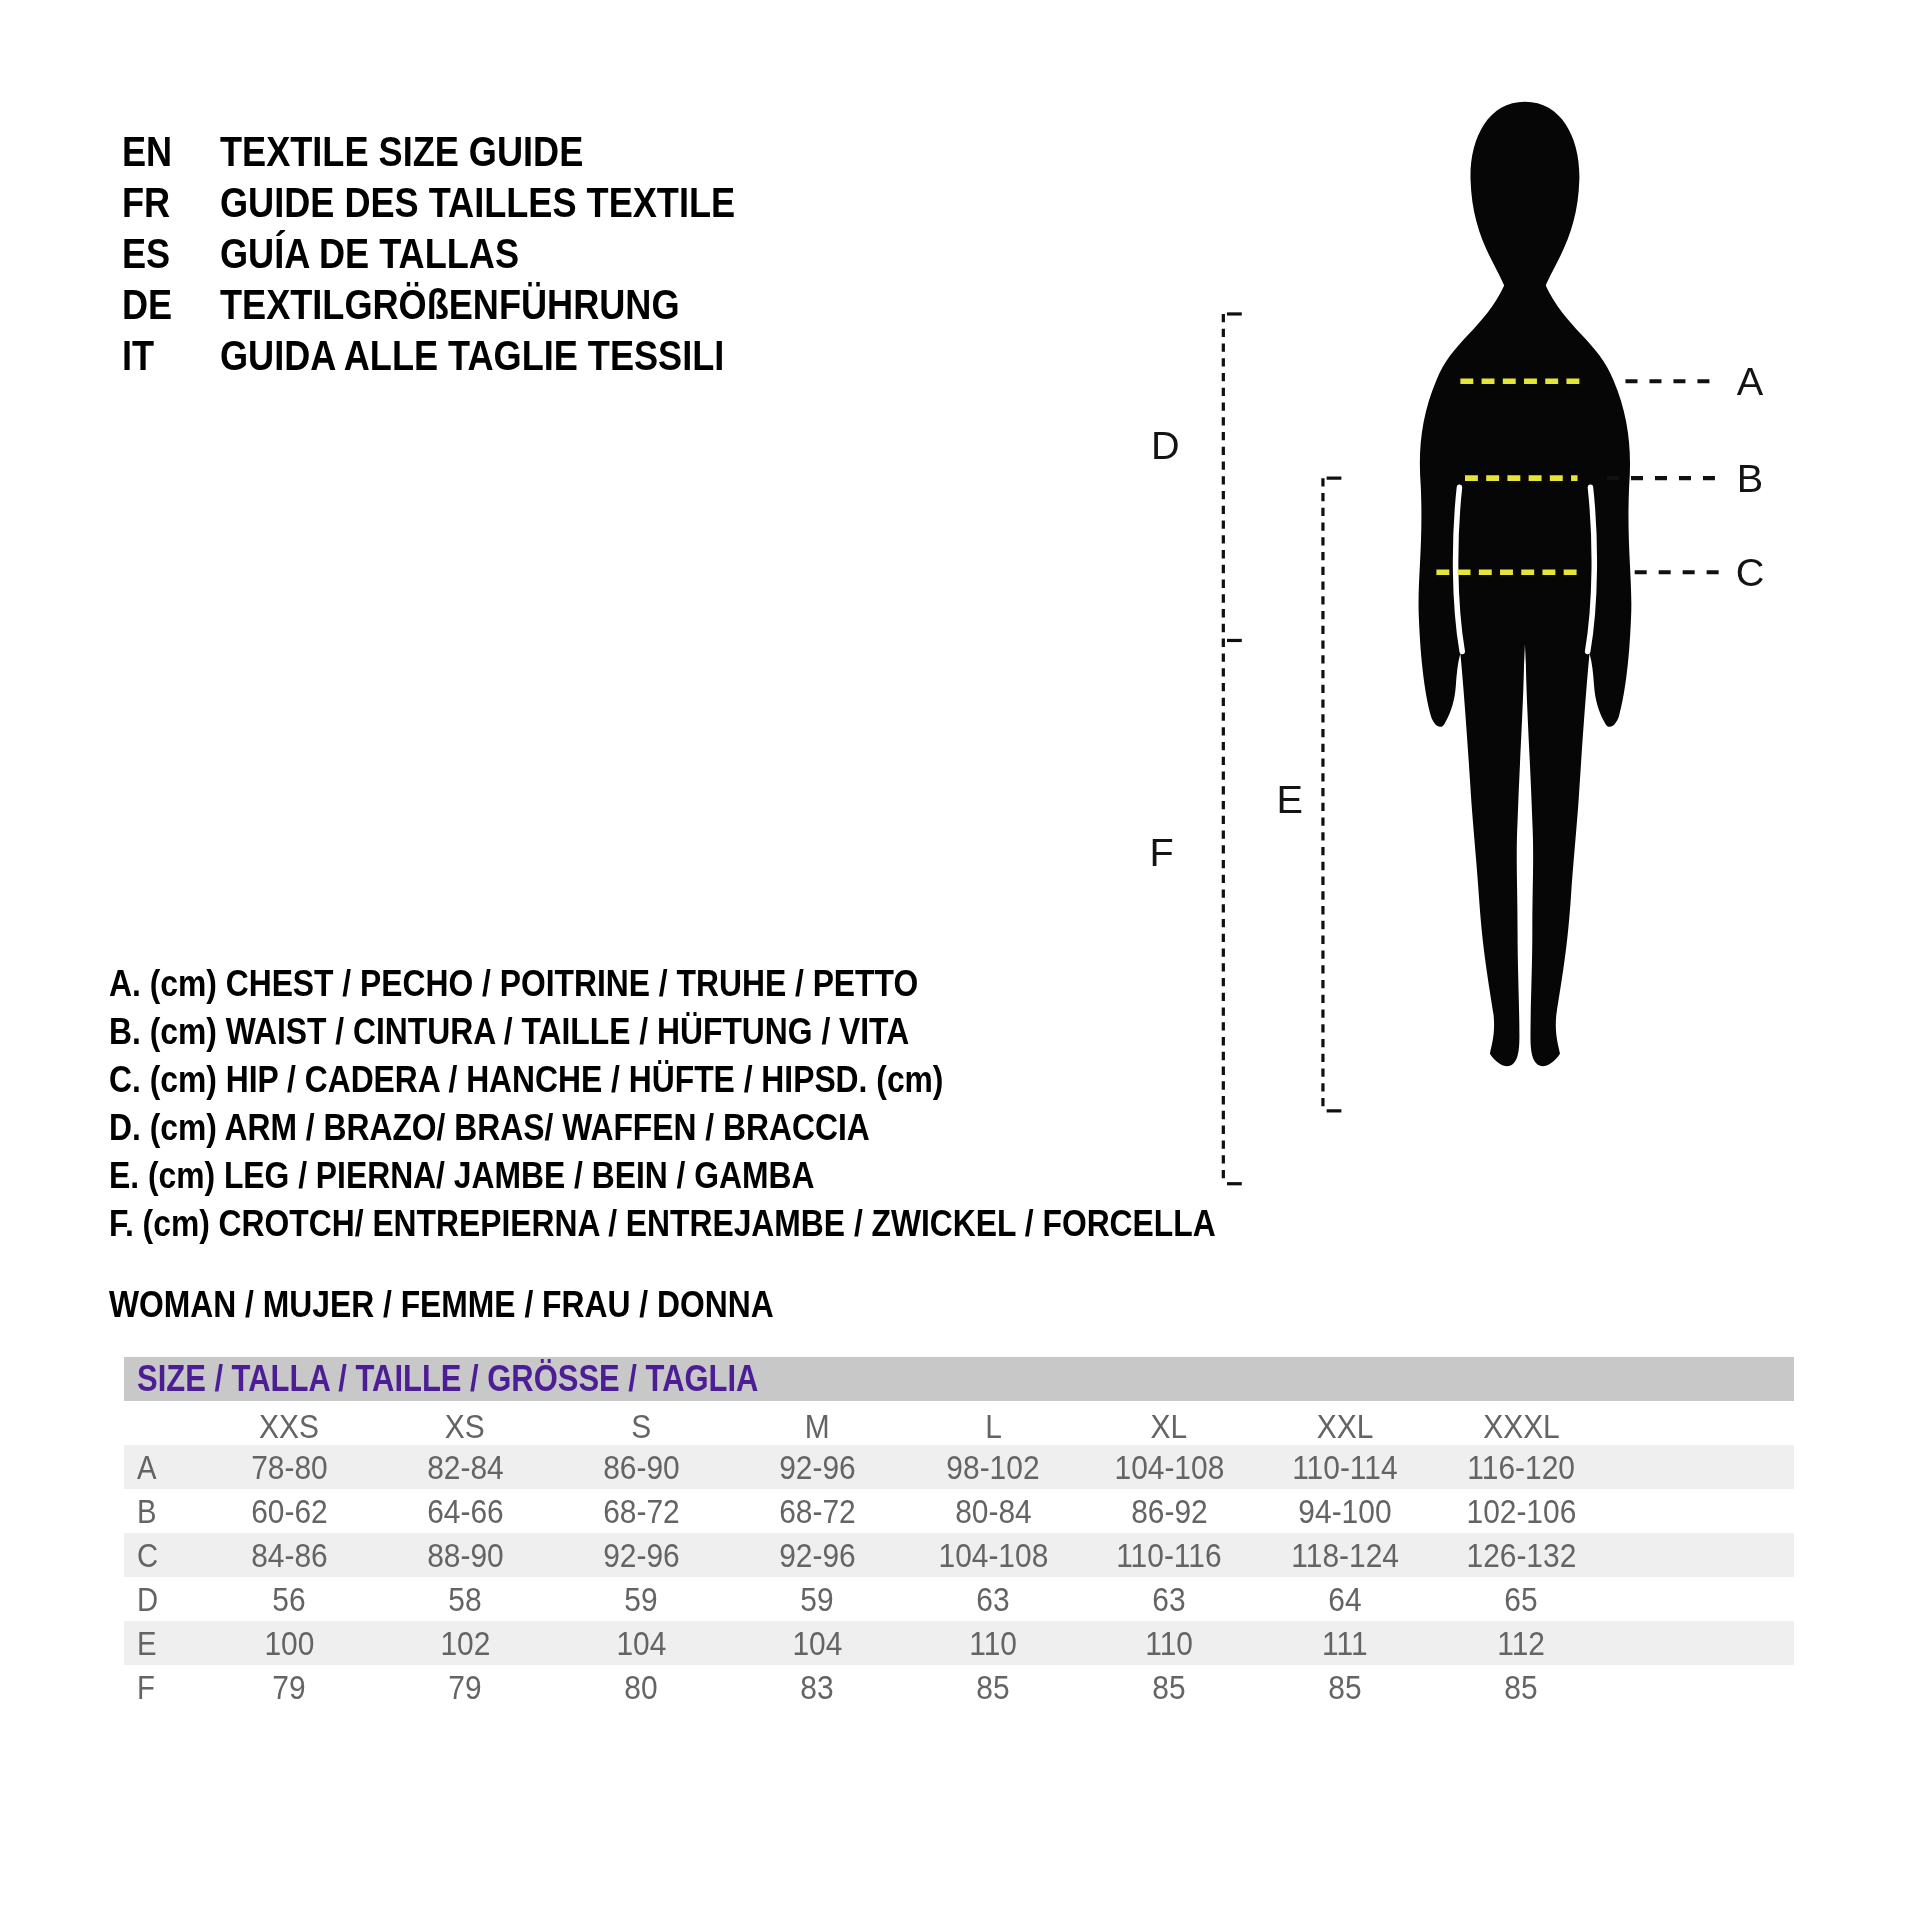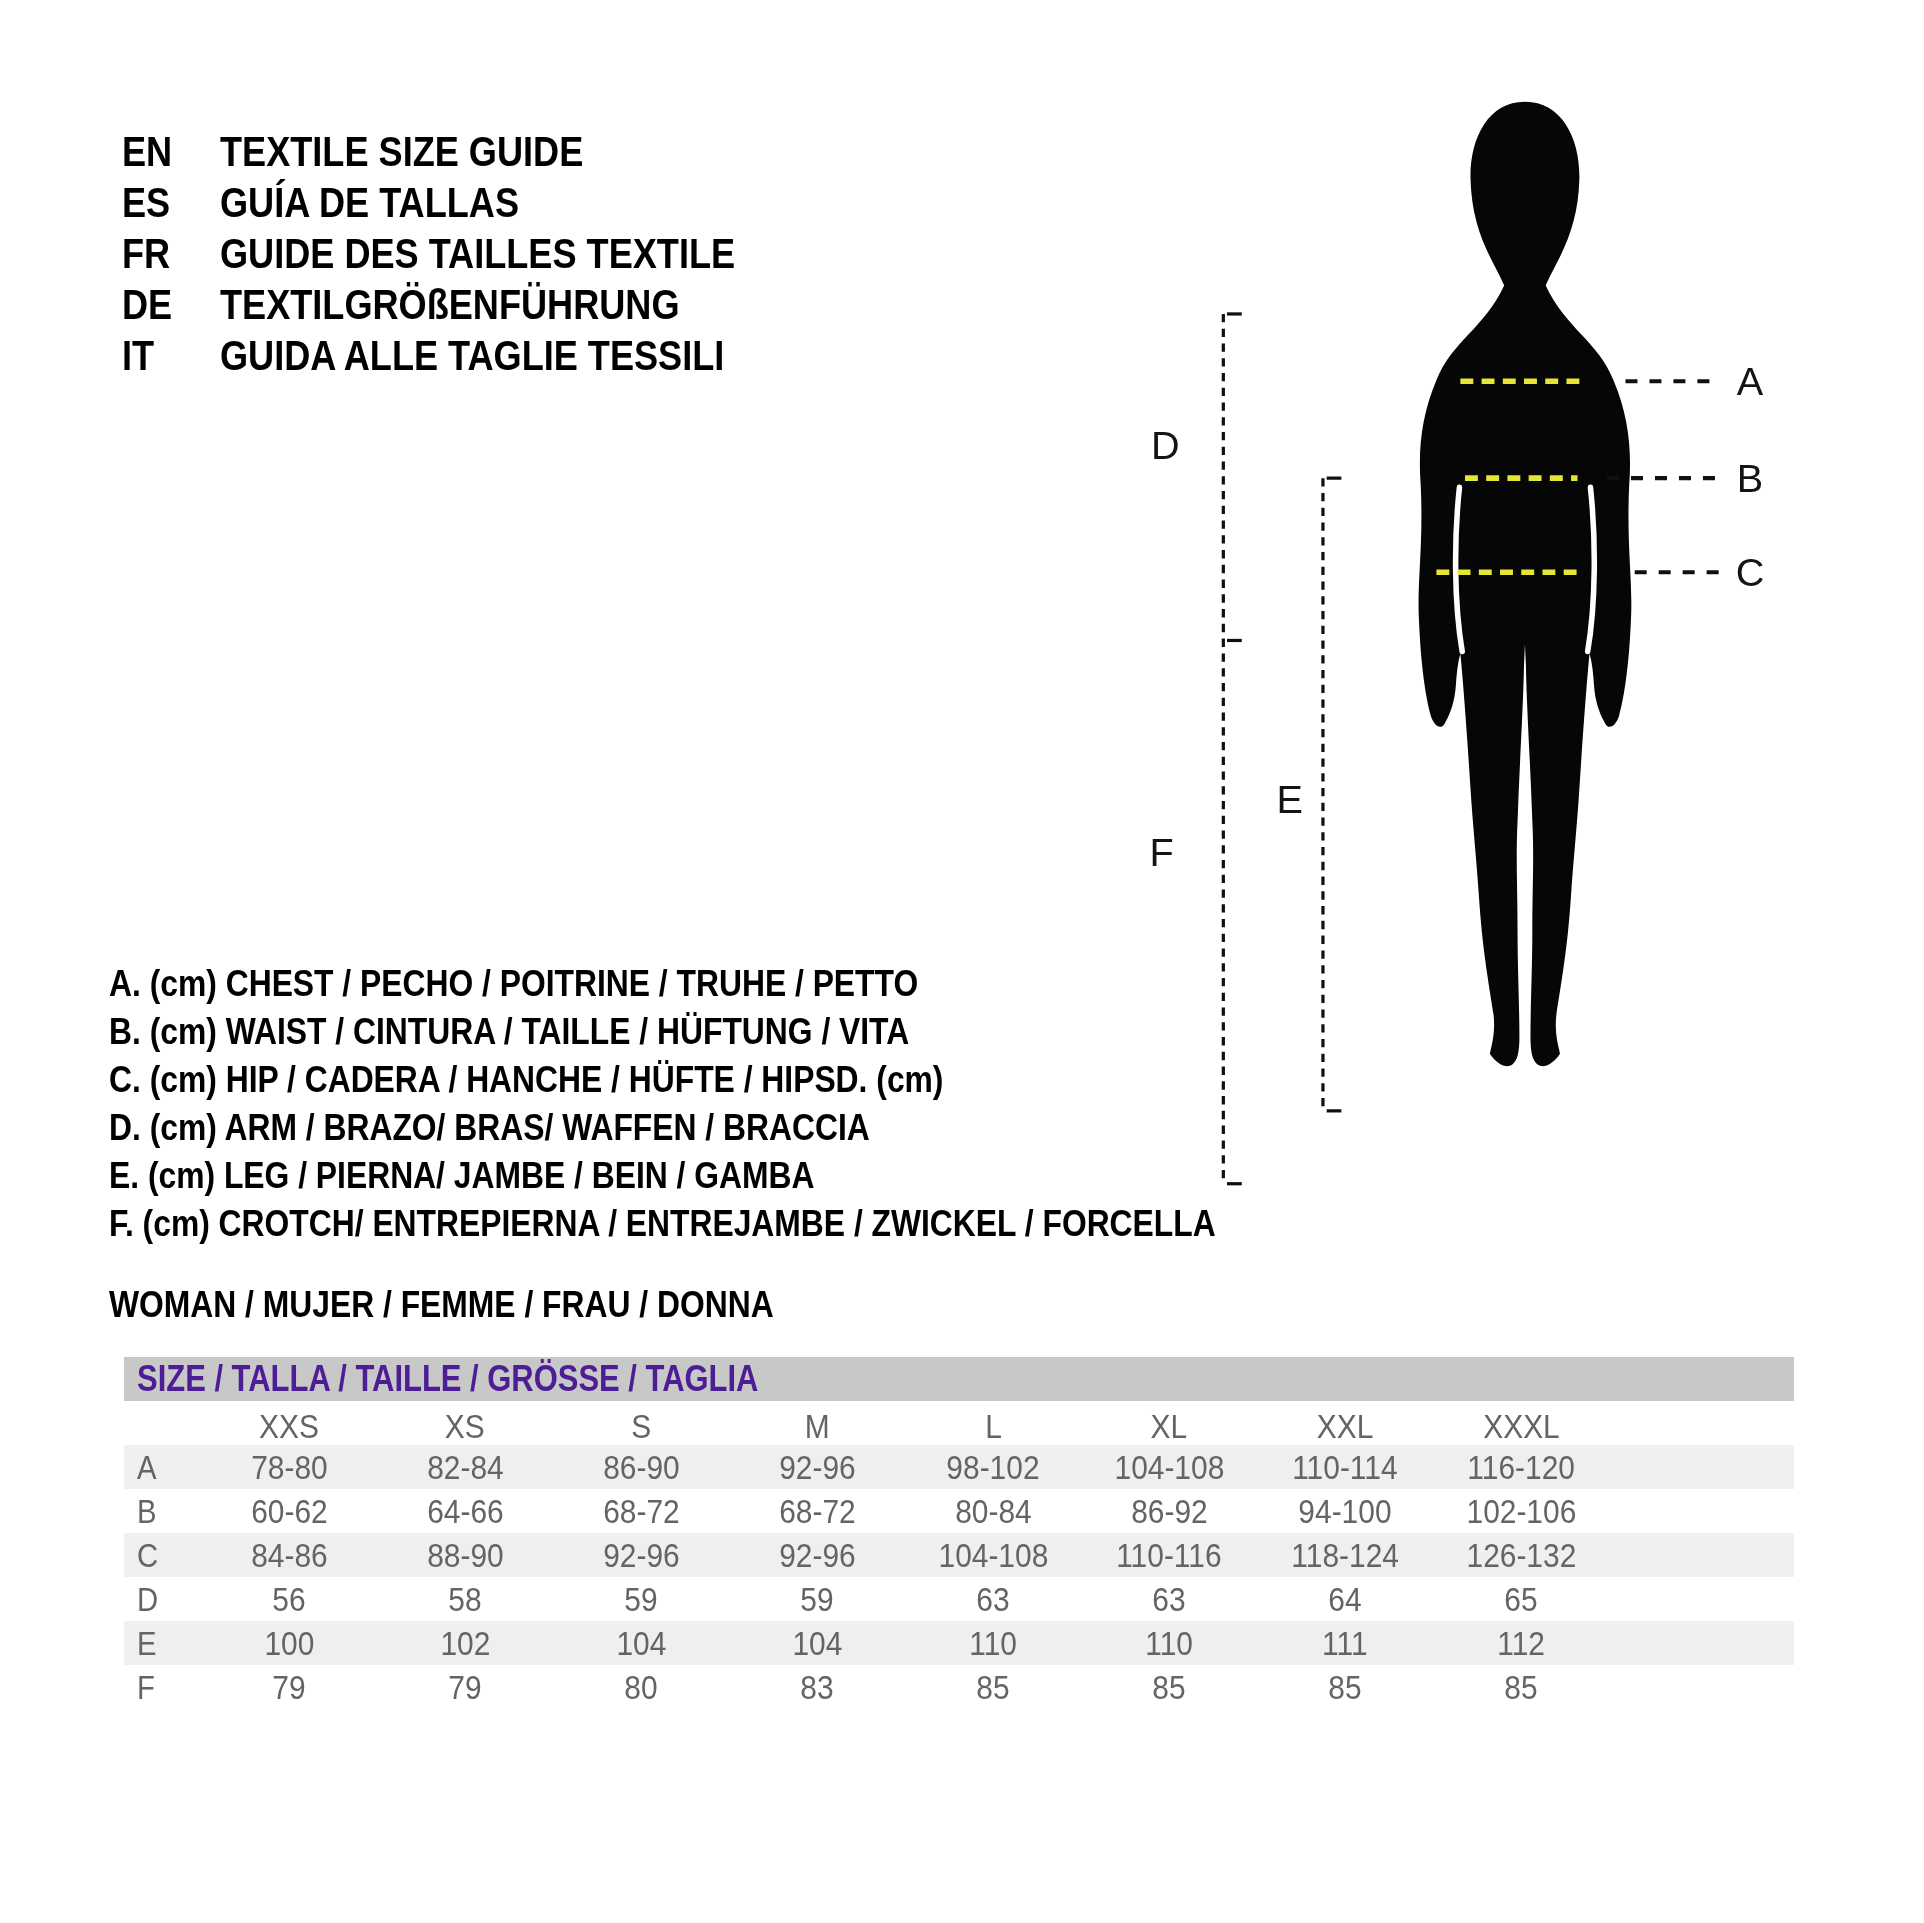--- a/index.html
+++ b/index.html
@@ -41,26 +41,26 @@
 <body>
 
 <div class="canvas">
 
   <div class="lang-block">
       <div class="lang-row">
         <span class="lang-code"><span class="cond">EN</span></span>
         <span class="lang-title"><span class="cond">TEXTILE SIZE GUIDE</span></span>
       </div>
       <div class="lang-row">
+        <span class="lang-code"><span class="cond">FR</span></span>
+        <span class="lang-title"><span class="cond">GUIDE DES TAILLES TEXTILE</span></span>
+      </div>
+      <div class="lang-row">
         <span class="lang-code"><span class="cond">ES</span></span>
         <span class="lang-title"><span class="cond">GUÍA DE TALLAS</span></span>
-      </div>
-      <div class="lang-row">
-        <span class="lang-code"><span class="cond">FR</span></span>
-        <span class="lang-title"><span class="cond">GUIDE DES TAILLES TEXTILE</span></span>
       </div>
       <div class="lang-row">
         <span class="lang-code"><span class="cond">DE</span></span>
         <span class="lang-title"><span class="cond">TEXTILGRÖßENFÜHRUNG</span></span>
       </div>
       <div class="lang-row">
         <span class="lang-code"><span class="cond">IT</span></span>
         <span class="lang-title"><span class="cond">GUIDA ALLE TAGLIE TESSILI</span></span>
       </div>
     </div>

